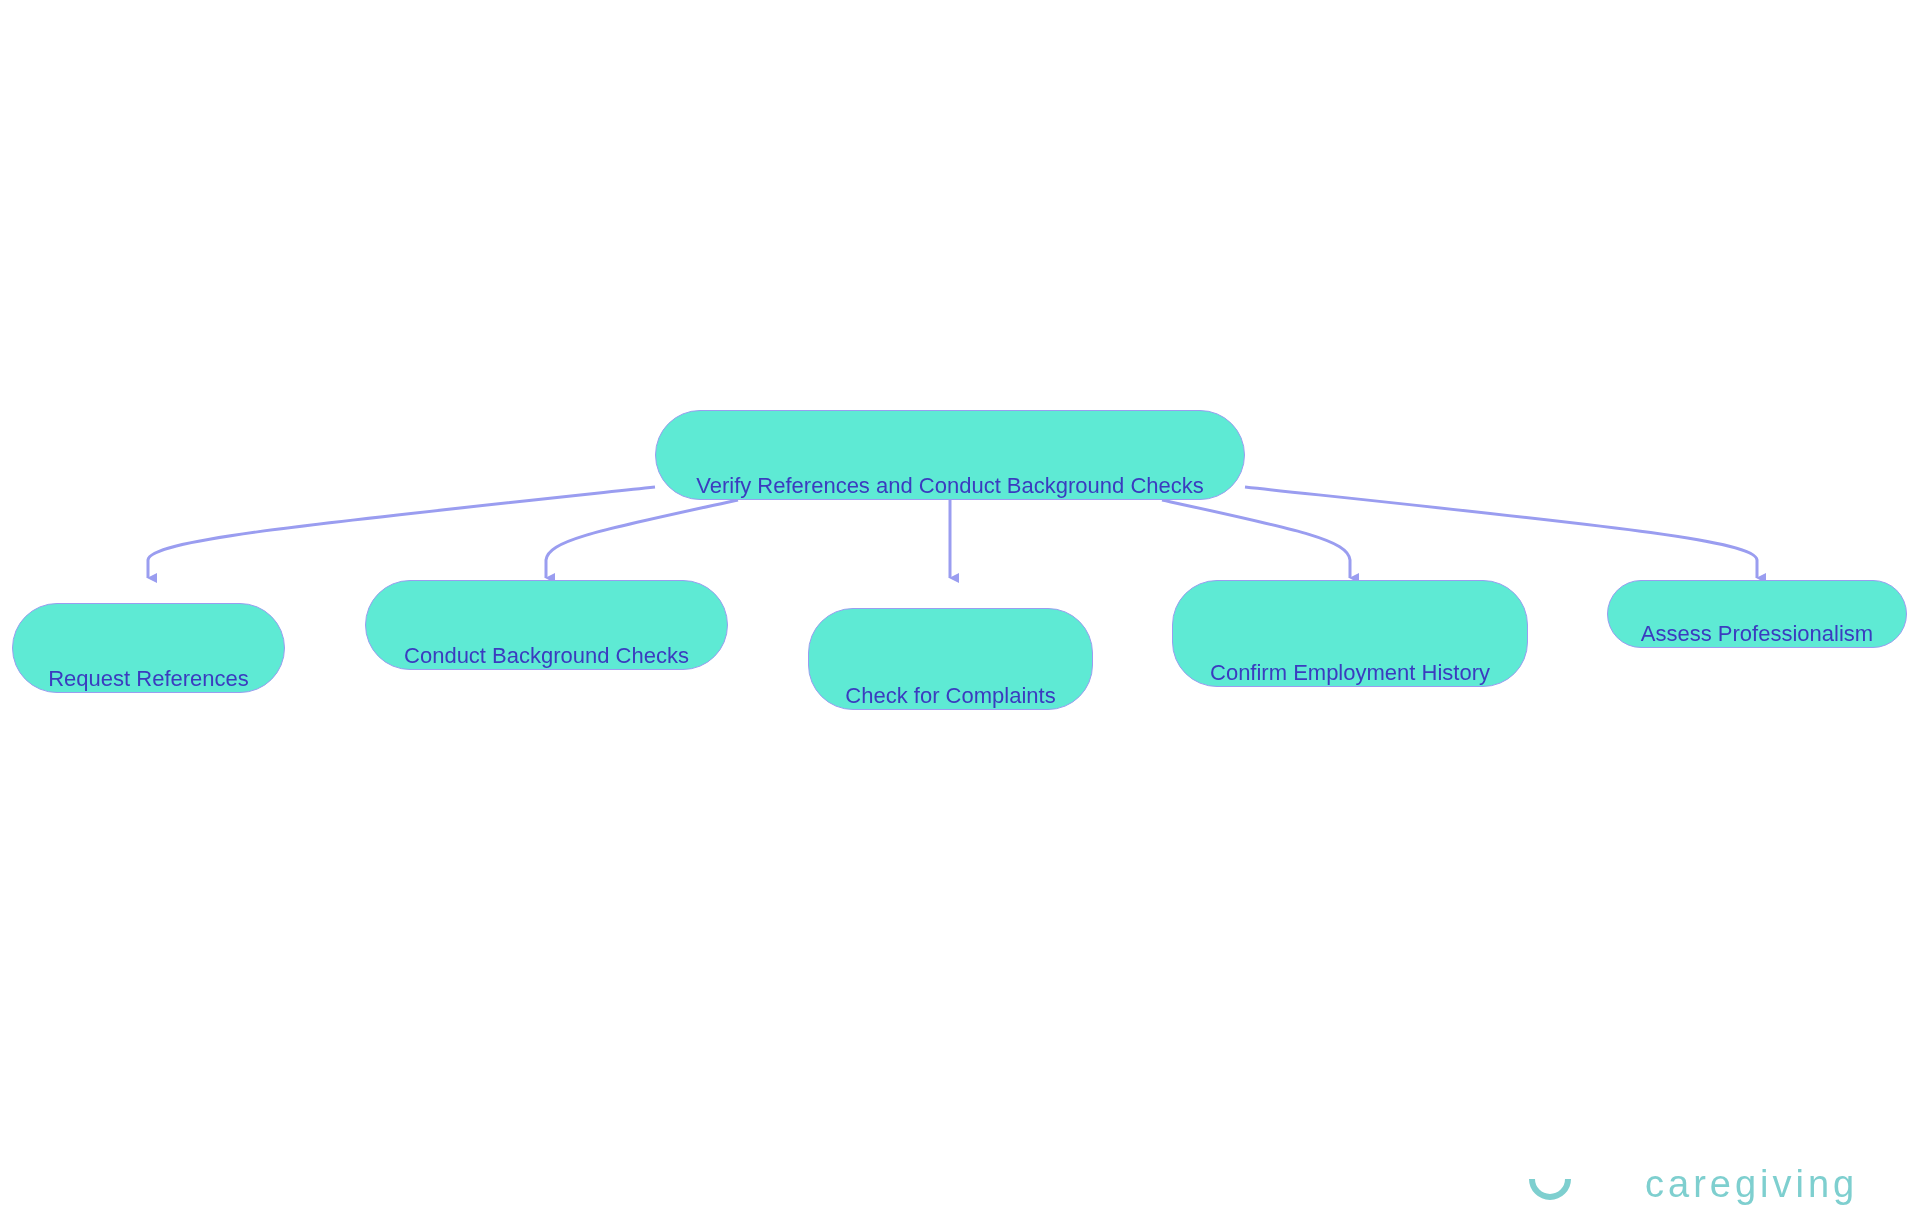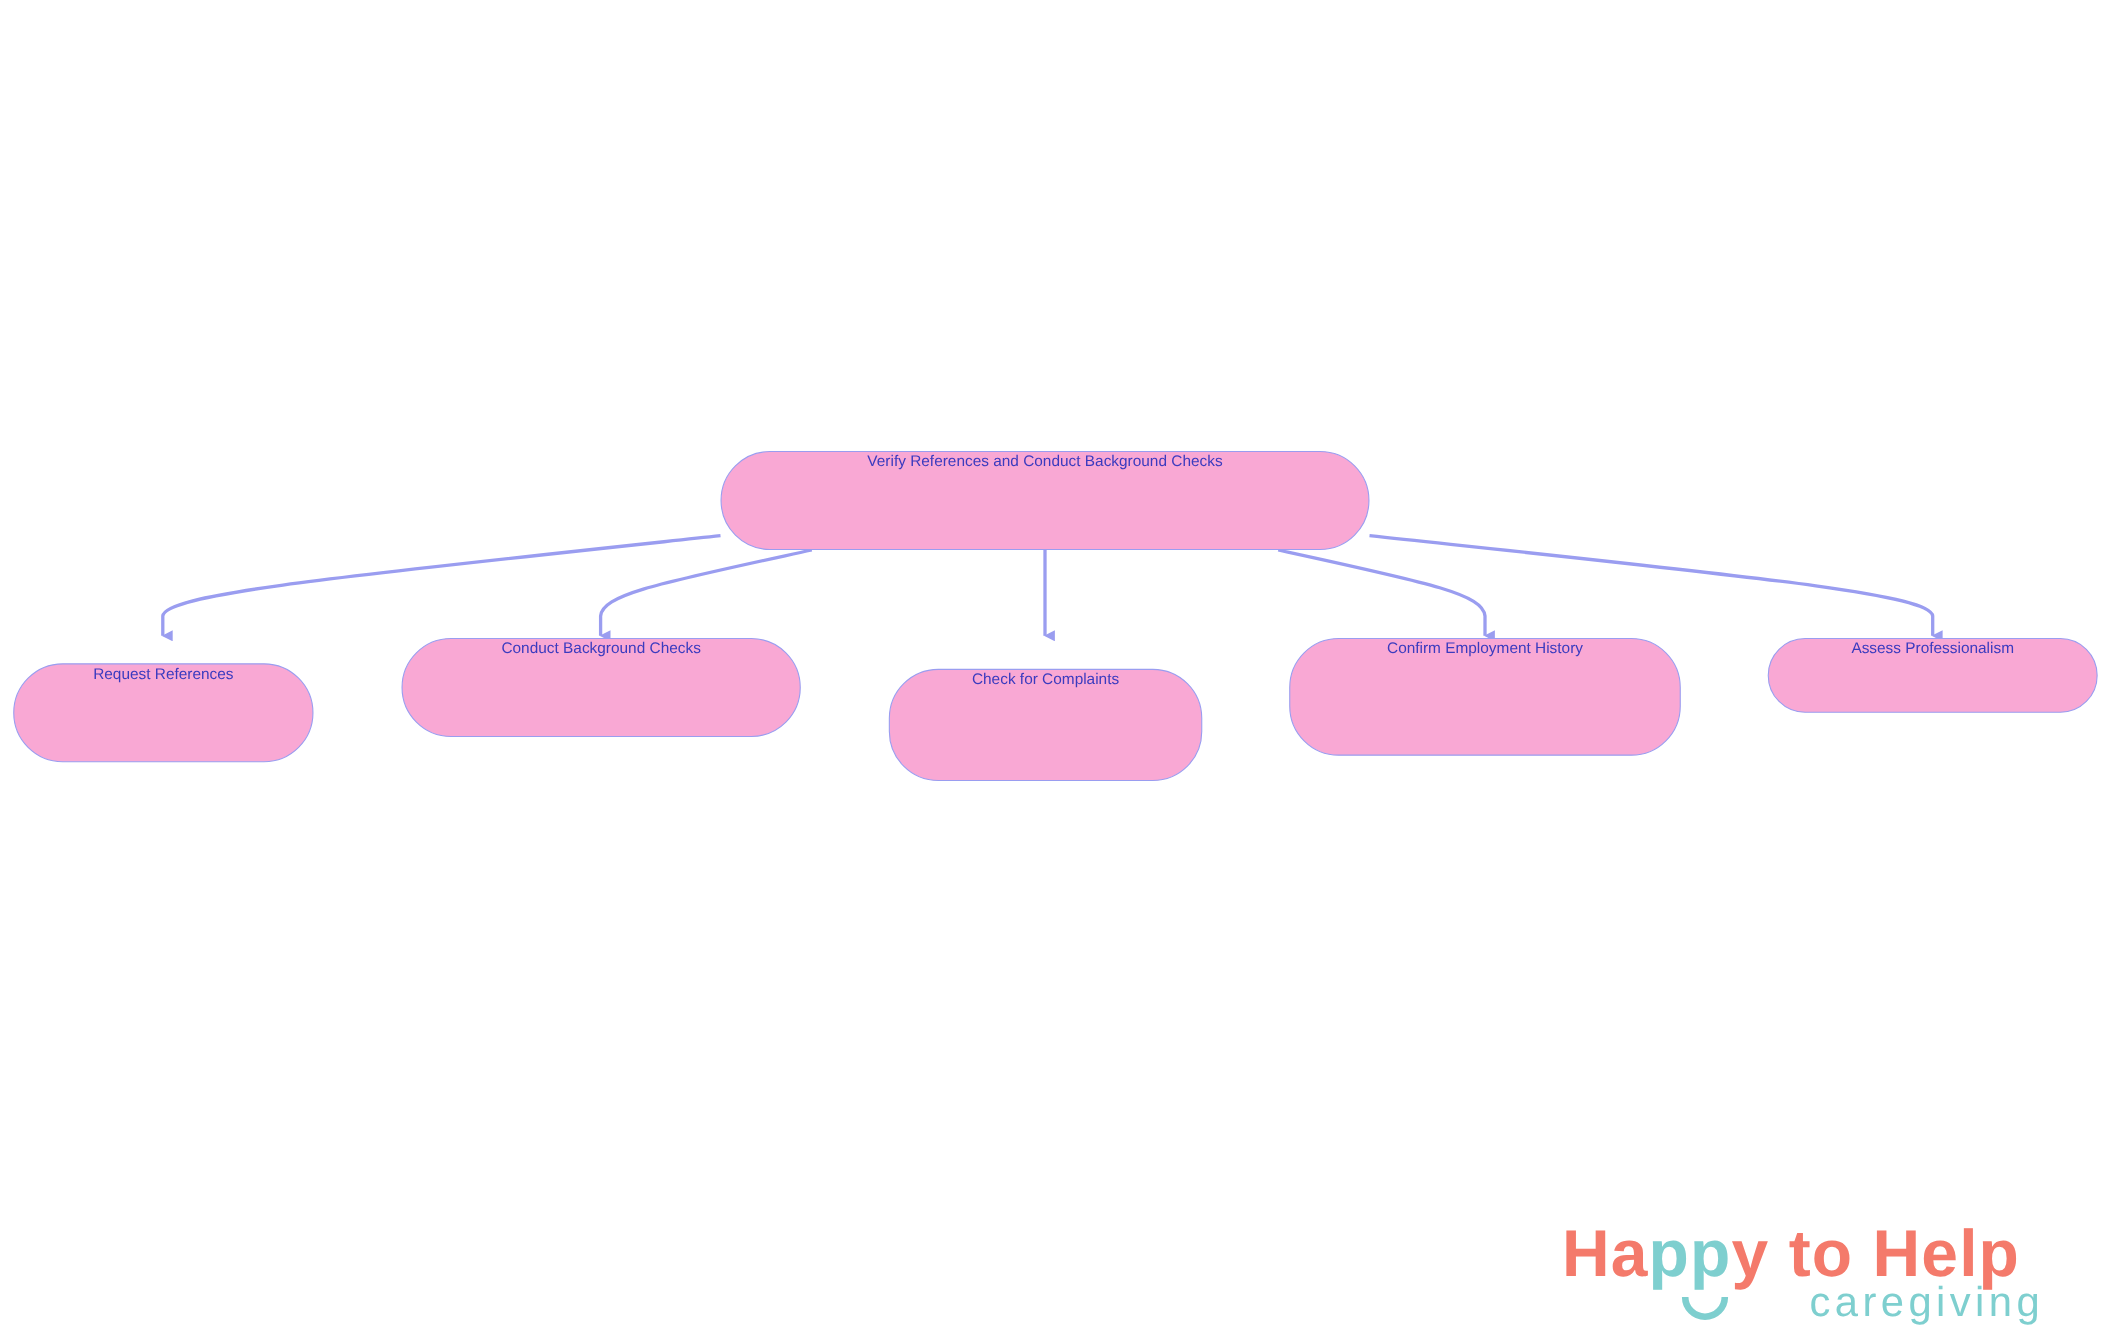--- a/index.html
+++ b/index.html
@@ -1,23 +1,23 @@
 <!DOCTYPE html>
 <html><head>
 <meta charset="utf-8">
 <style>
   html, body { margin: 0; padding: 0; background: #ffffff; }
   body { width: 1920px; height: 1215px; position: relative; overflow: hidden;
          font-family: "Liberation Sans", "DejaVu Sans", sans-serif; }
   #edges { position: absolute; left: 0; top: 0; width: 1920px; height: 1215px; }
   .node {
     position: absolute; box-sizing: border-box;
-    background: #f9a8d4; border: 1.5px solid #9a9df0;
-    border-radius: 45px; display: flex; align-items: flex-start; justify-content: center;
-    color: #3b3bbf; font-size: 14px; white-space: nowrap;
+    background: #5eead4; border: 1.5px solid #9a9df0;
+    border-radius: 45px; display: flex; align-items: flex-end; justify-content: center;
+    color: #3b3bbf; font-size: 22px; white-space: nowrap;
   }
   .logo { position: absolute; left: 1420px; top: 1105px; width: 460px; height: 100px; }
   .logo-main { position: absolute; left: 0; top: 0; font-size: 60px; font-weight: bold;
                letter-spacing: 1px; line-height: 70px; white-space: nowrap; }
   .logo-sub { position: absolute; left: 225px; top: 62px; font-size: 38px; letter-spacing: 4px;
               line-height: 34px; white-space: nowrap; }
   .smile { position: absolute; left: 108px; top: 72px; width: 44px; height: 24px; }
 </style>
 </head>
 <body>
@@ -55,20 +55,17 @@
 
 <div class="node" style="left:1172px; top:580px; width:356px; height:107px;">
   <span>Confirm Employment History</span>
 </div>
 
 <div class="node" style="left:1607px; top:580px; width:300px; height:68px;">
   <span>Assess Professionalism</span>
 </div>
 
 <div class="logo">
-  <div class="logo-main">
-    <span style="color:#f47a6b">Ha</span><span style="color:#7ecfcf">pp</span><span style="color:#f47a6b">y to Help</span>
-  </div>
   <svg class="smile" viewBox="0 0 44 24">
     <path d="M4,2 A18,18 0 0 0 40,2" fill="none" stroke="#7ecfcf" stroke-width="6" stroke-linecap="butt"></path>
   </svg>
   <div class="logo-sub" style="color:#7ecfcf">caregiving</div>
 </div>
 
 </body></html>

